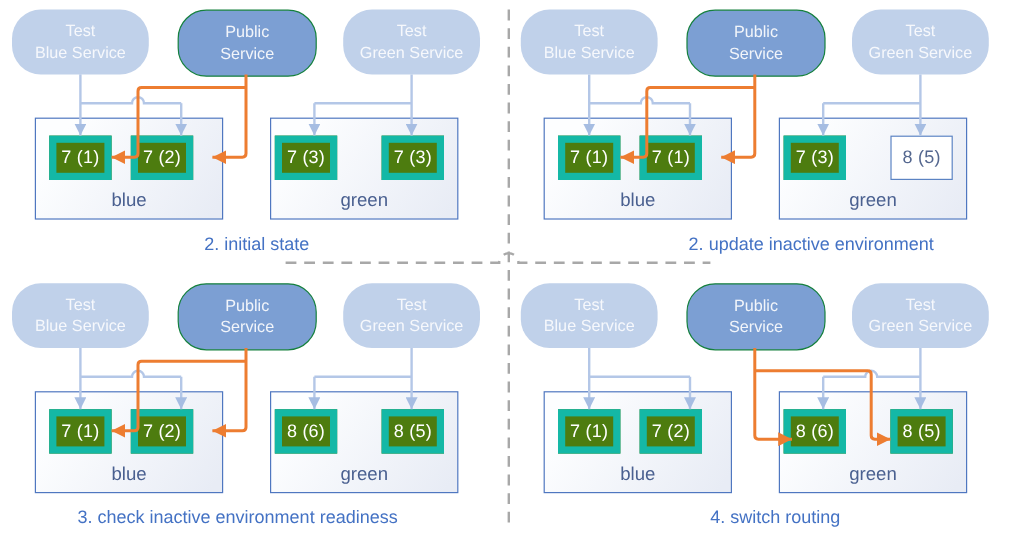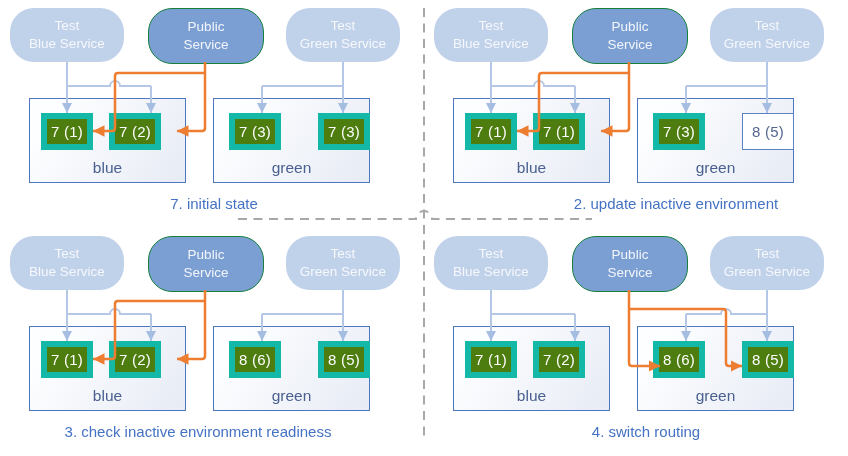--- a/index.html
+++ b/index.html
@@ -25,21 +25,21 @@
   .svc-test{background:#c0d1ea;color:#f6f8fc;}
   .svc-public{background:#7c9fd3;color:#f2f5fa;border:1px solid #15803d;}
 
   
   .env{
     position:absolute;top:98px;width:157px;height:85px;box-sizing:border-box;
     border:1px solid #4f77c0;
     background:linear-gradient(125deg,#fdfeff 15%,#e8ecf5 95%);
   }
   .env-blue{left:29px}
-  .env-green{left:213px}
+  .env-green{left:225px}
   .env-label{
     position:absolute;left:0;right:0;bottom:5px;text-align:center;
     font-size:15.5px;color:#4a6090;margin-top:32px;
   }
 
   
   .pod{
     position:absolute;top:113px;width:52px;height:37px;box-sizing:border-box;
     background:#4d7c0f;border:6px solid #14b8a6;color:#ffffff;
     display:flex;align-items:center;justify-content:center;
@@ -114,21 +114,21 @@
       <path class="wb" d="M67 62 V113" marker-end="url(#mB)"></path>
       <path class="wb" d="M67 86 H110 A5 5 0 0 1 120 86 H151"></path>
       <path class="wb" d="M151 86 V113" marker-end="url(#mB)"></path>
       <path class="wb" d="M343 62 V113" marker-end="url(#mB)"></path>
       <path class="wb" d="M262 86 H343"></path>
       <path class="wb" d="M262 86 V113" marker-end="url(#mB)"></path>
       <path class="wo" d="M205 62 V128 Q205 131 202 131 H177" marker-end="url(#mO)"></path>
       <path class="wo" d="M205 73 H118 Q115 73 115 76 V128 Q115 131 112 131 H93" marker-end="url(#mO)"></path>
     </svg>
 
-    <div class="caption">7. initial state</div>
+    <div class="caption">2. initial state</div>
   </section>
 
   <section class="panel p2">
     <div class="svc svc-test s1">
       <span>Test</span>
       <span>Blue Service</span>
     </div>
     <div class="svc svc-public s2">
       <span>Public</span>
       <span>Service</span>

